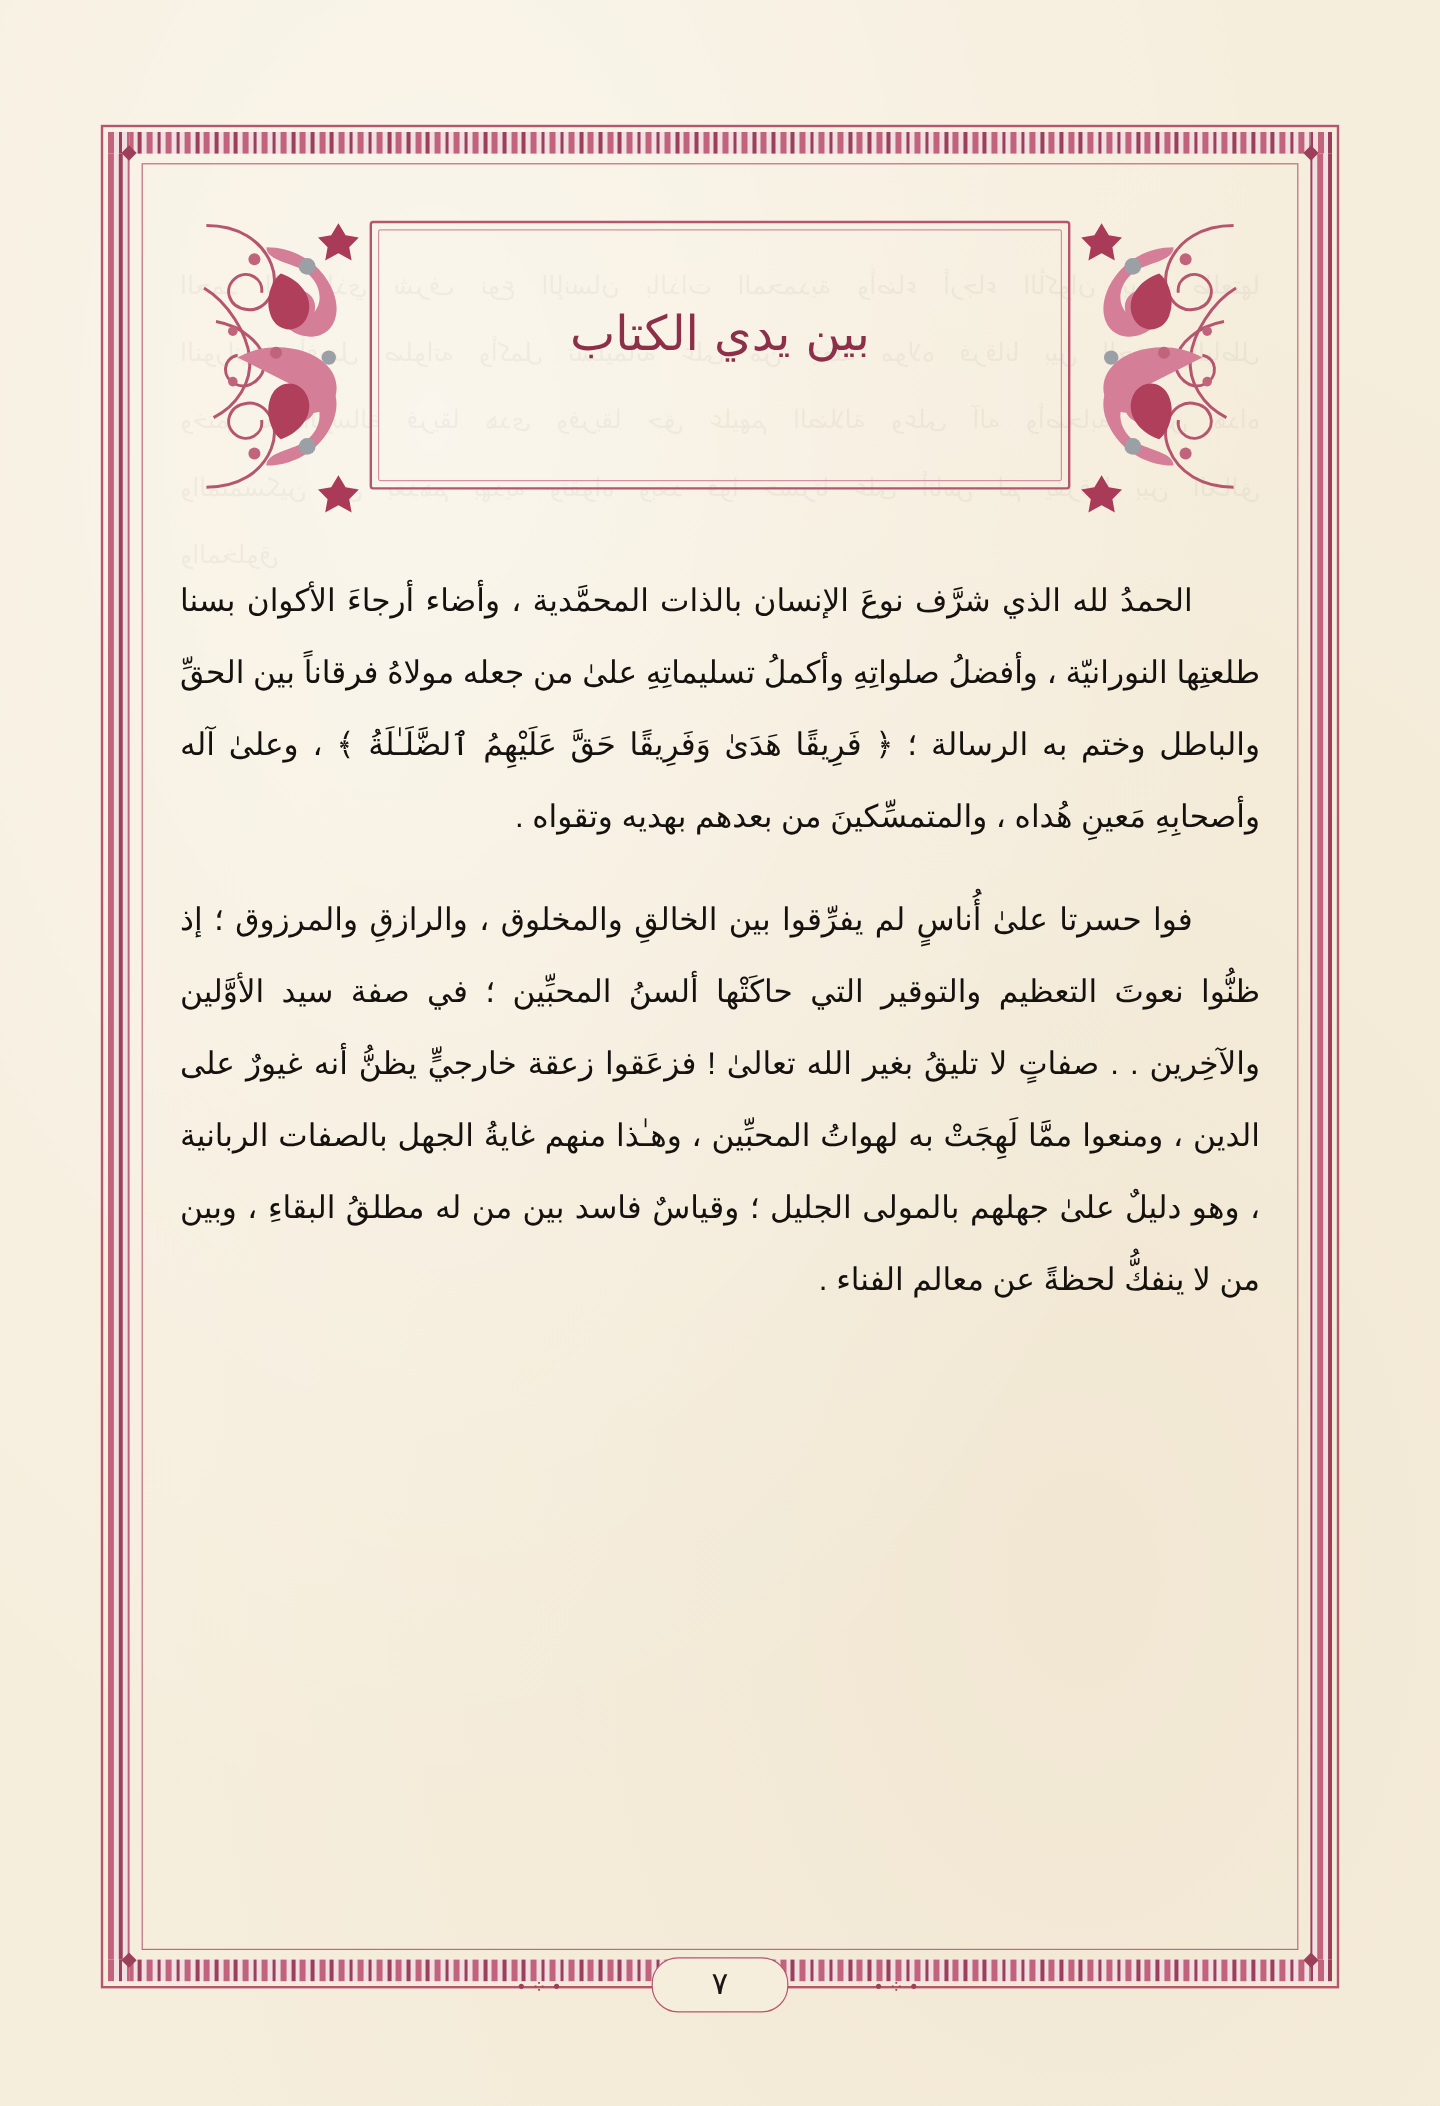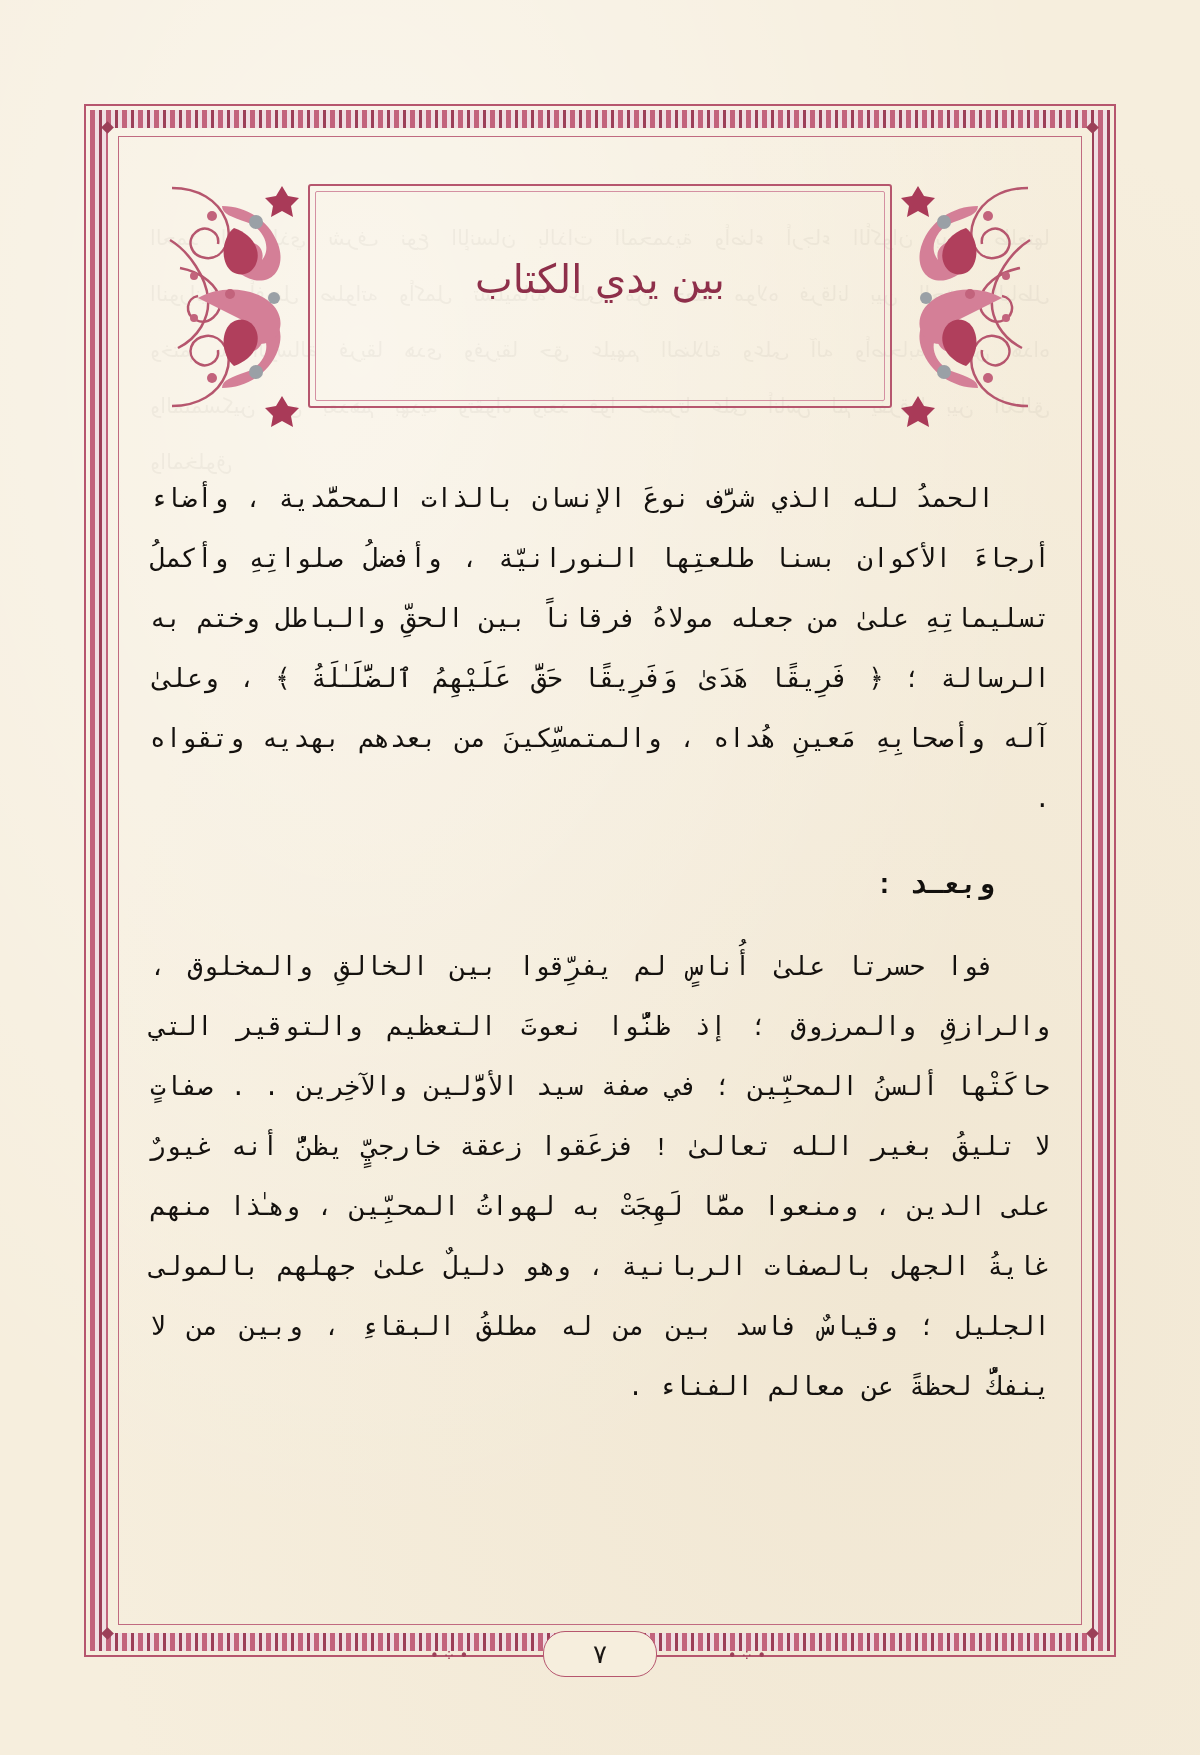--- a/index.html
+++ b/index.html
@@ -137,21 +137,21 @@
 
   
   .content {
     position: absolute;
     left: 150px;
     top: 470px;
     width: 900px;
     direction: rtl;
     text-align: justify;
     color: #14110e;
-    font-family: Liberation Mono, monospace;
+    font-family: Liberation Sans, sans-serif;
     font-size: 26px;
     line-height: 60px;
   }
   .para {
     margin: 0 0 26px 0;
     text-align: justify;
     text-justify: inter-word;
   }
   .para.indent { text-indent: 56px; }
   .wabad {
@@ -281,21 +281,20 @@
         <path d="M36 248 l6 10 11 2 -8 8 2 11 -11 -6 -11 6 2 -11 -8 -8 11 -2 z"></path>
       </g>
     </svg>
 
     <div class="cartouche-box"></div>
     <div class="cartouche-title">بين يدي الكتاب</div>
   </div>
 
   <div class="content">
     <p class="para indent">الحمدُ لله الذي شرَّف نوعَ الإنسان بالذات المحمَّدية ، وأضاء أرجاءَ الأكوان بسنا طلعتِها النورانيّة ، وأفضلُ صلواتِهِ وأكملُ تسليماتِهِ علىٰ من جعله مولاهُ فرقاناً بين الحقِّ والباطل وختم به الرسالة ؛ ﴿ فَرِيقًا هَدَىٰ وَفَرِيقًا حَقَّ عَلَيْهِمُ ٱلضَّلَـٰلَةُ ﴾ ، وعلىٰ آله وأصحابِهِ مَعينِ هُداه ، والمتمسِّكينَ من بعدهم بهديه وتقواه .</p>
-    <p class="wabad">وبعـد :</p>
     <p class="para indent">فوا حسرتا علىٰ أُناسٍ لم يفرِّقوا بين الخالقِ والمخلوق ، والرازقِ والمرزوق ؛ إذ ظنُّوا نعوتَ التعظيم والتوقير التي حاكَتْها ألسنُ المحبِّين ؛ في صفة سيد الأوَّلين والآخِرين . . صفاتٍ لا تليقُ بغير الله تعالىٰ ! فزعَقوا زعقة خارجيٍّ يظنُّ أنه غيورٌ على الدين ، ومنعوا ممَّا لَهِجَتْ به لهواتُ المحبِّين ، وهـٰذا منهم غايةُ الجهل بالصفات الربانية ، وهو دليلٌ علىٰ جهلهم بالمولى الجليل ؛ وقياسٌ فاسد بين من له مطلقُ البقاءِ ، وبين من لا ينفكُّ لحظةً عن معالم الفناء .</p>
   </div>
 
   <div class="footer">
     <span class="footer-dots right">•⁘•</span>
     <span class="footer-dots left">•⁘•</span>
     <div class="page-num">٧</div>
   </div>
 
 </div>

